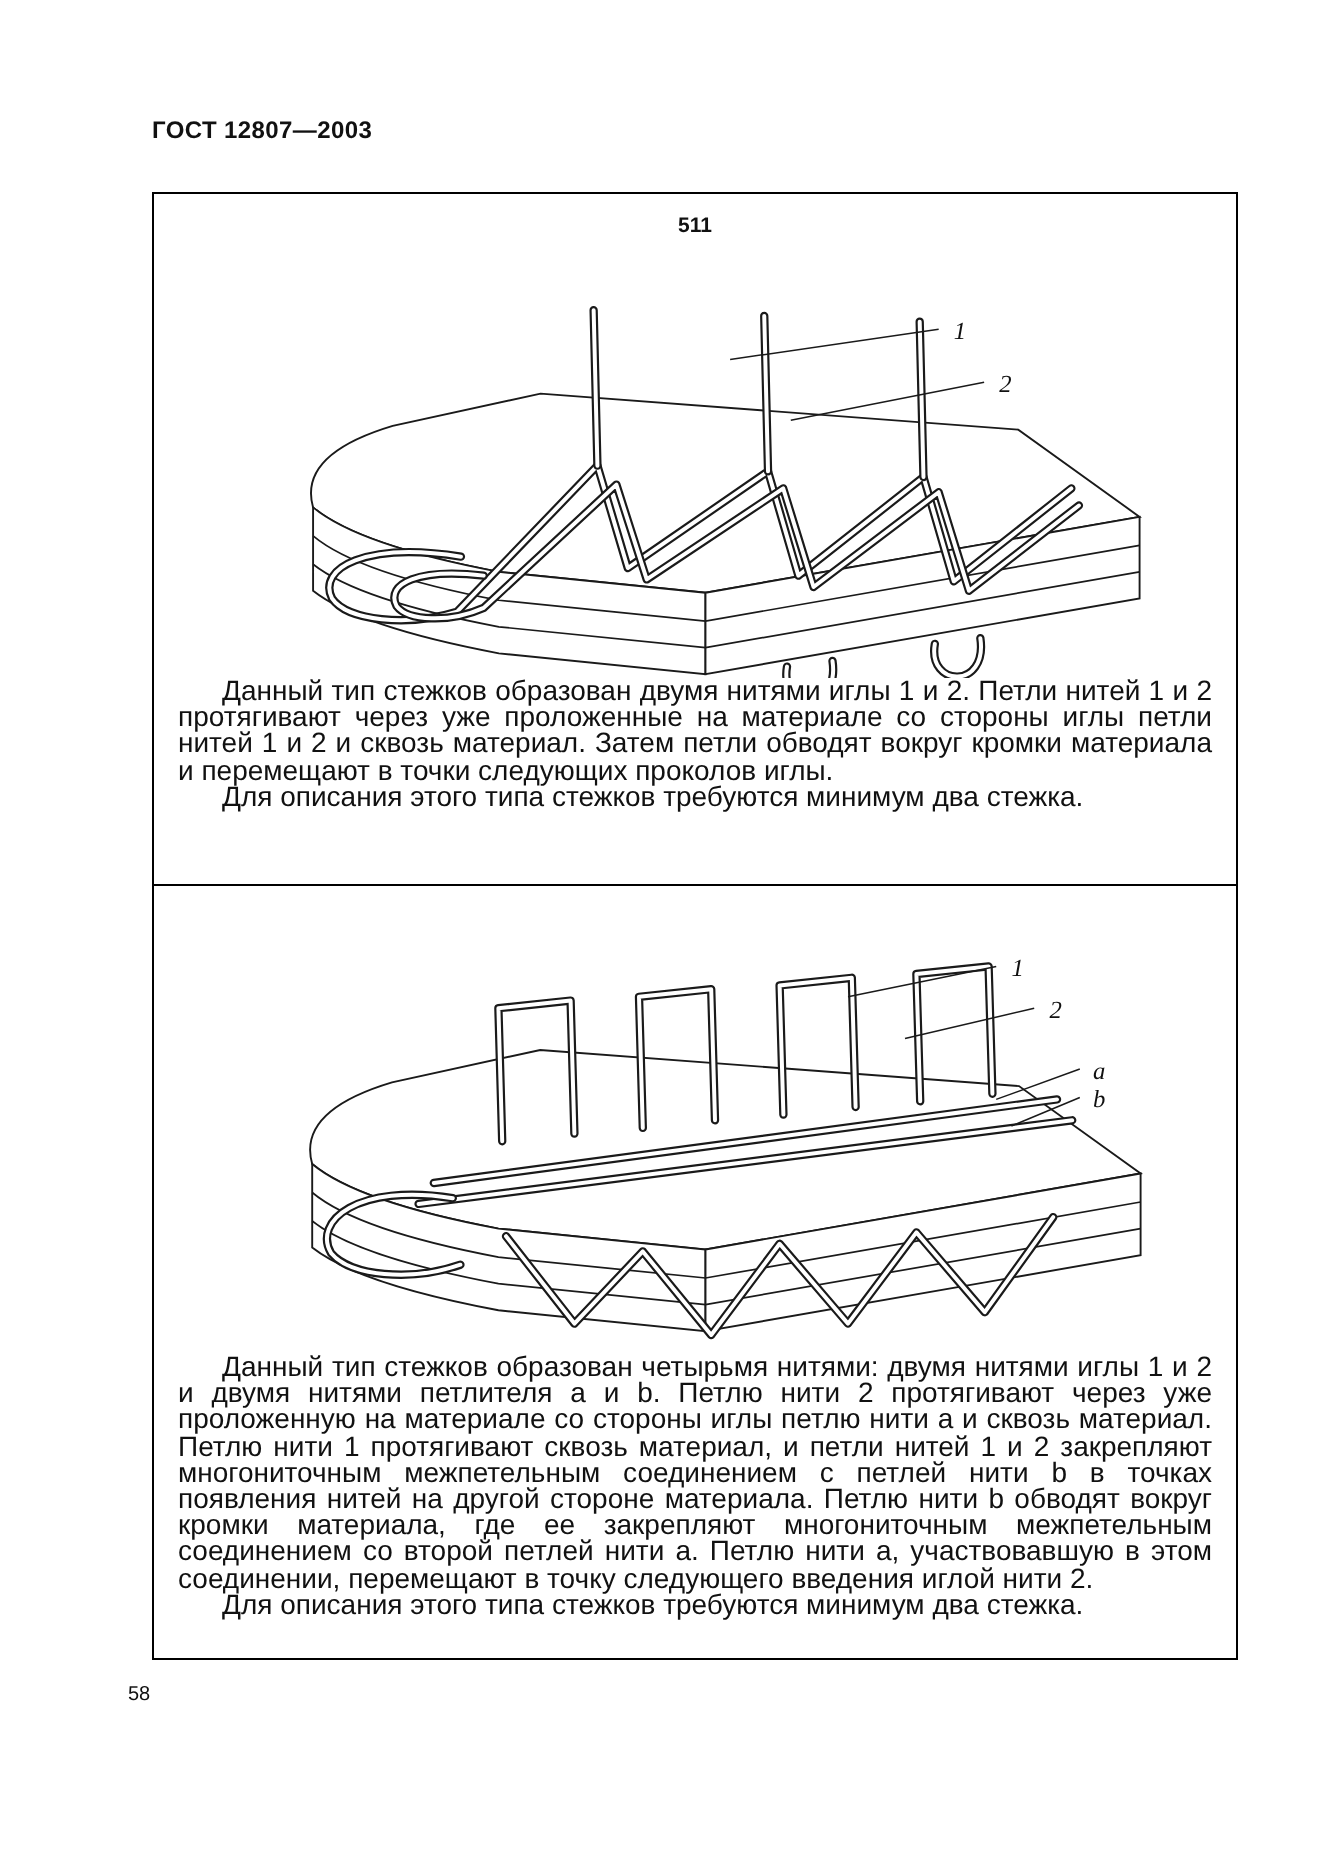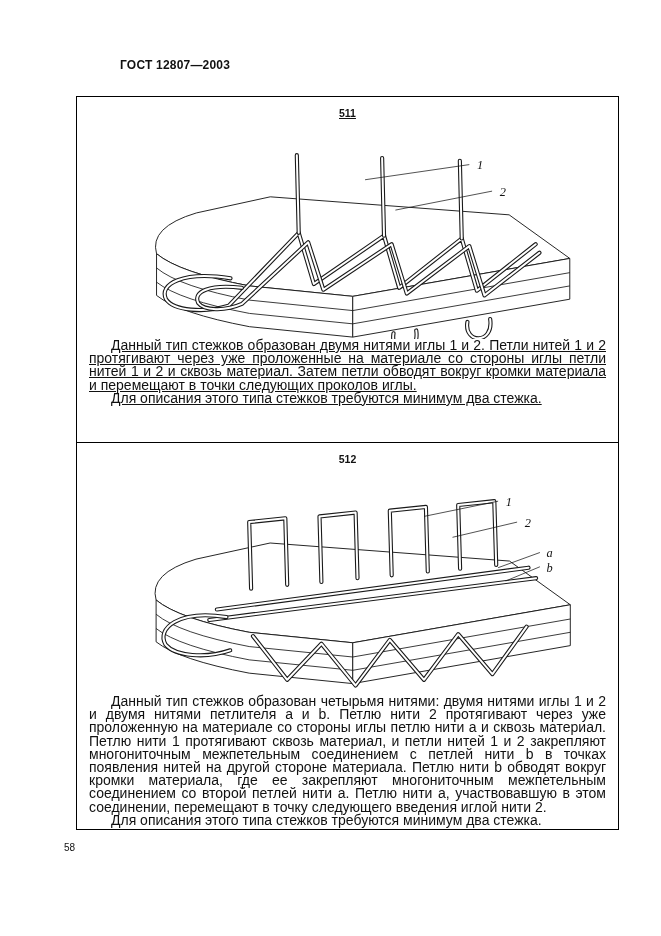--- a/index.html
+++ b/index.html
@@ -4,29 +4,29 @@
 <style>
   * { margin:0; padding:0; box-sizing:border-box; }
   html,body { background:#ffffff; }
   body {
     width:661px; height:936px; position:relative;
     font-family:"Liberation Sans", sans-serif; color:#111;
     overflow:hidden;
   }
   .doc-header {
     position:absolute; left:76px; top:58px;
-    font-size:12px; font-weight:bold; letter-spacing:0.2px;margin-left:44px;
+    font-size:12px; font-weight:bold; letter-spacing:0.2px;
   }
   .figures-box {
     position:absolute; left:76px; top:96px;
     width:543px; height:734px;
     border:1px solid #000; background:#fff;
   }
   .figure-section { padding:6px 10px 0 10px; }
-  .figure-section.first { height:346px; border-bottom:1px solid #000;text-decoration:underline; }
+  .figure-section.first { height:346px; border-bottom:1px solid #000; }
   .fig-num { text-align:center; font-weight:bold; font-size:10.5px; margin:4px 0 2px 0; }
   .diagram-wrap { display:flex; justify-content:center; }
   .para {
     font-size:14px; line-height:13.2px; text-align:justify;
     margin:0 2px;
   }
   .para.indent { text-indent:22px; }
   .page-number { position:absolute; left:64px; top:842px; font-size:10px; }
 
   
@@ -93,21 +93,20 @@
             <text class="lbl" x="410" y="79">2</text>
           </g>
         </svg>
       </div>
 
       <p class="para indent">Данный тип стежков образован двумя нитями иглы 1 и 2. Петли нитей 1 и 2 протягивают через уже проложенные на материале со стороны иглы петли нитей 1 и 2 и сквозь материал. Затем петли обводят вокруг кромки материала и перемещают в точки следующих проколов иглы.</p>
       <p class="para indent">Для описания этого типа стежков требуются минимум два стежка.</p>
     </section>
 
     <section class="figure-section second">
-      <div class="fig-num">512</div>
 
       <div class="diagram-wrap">
         <svg width="490" height="228" viewBox="0 0 500 240">
           <defs>
             <path id="b-w1" d="M148,128 L146,58 L184,54 L186,124"></path>
             <path id="b-w2" d="M222,121 L220,52 L258,48 L260,117"></path>
             <path id="b-w3" d="M296,114 L294,46 L332,42 L334,110"></path>
             <path id="b-w4" d="M368,107 L366,40 L404,36 L406,103"></path>
             <path id="b-c1" d="M112,150 L440,106"></path>
             <path id="b-c2" d="M104,161 L448,117"></path>

